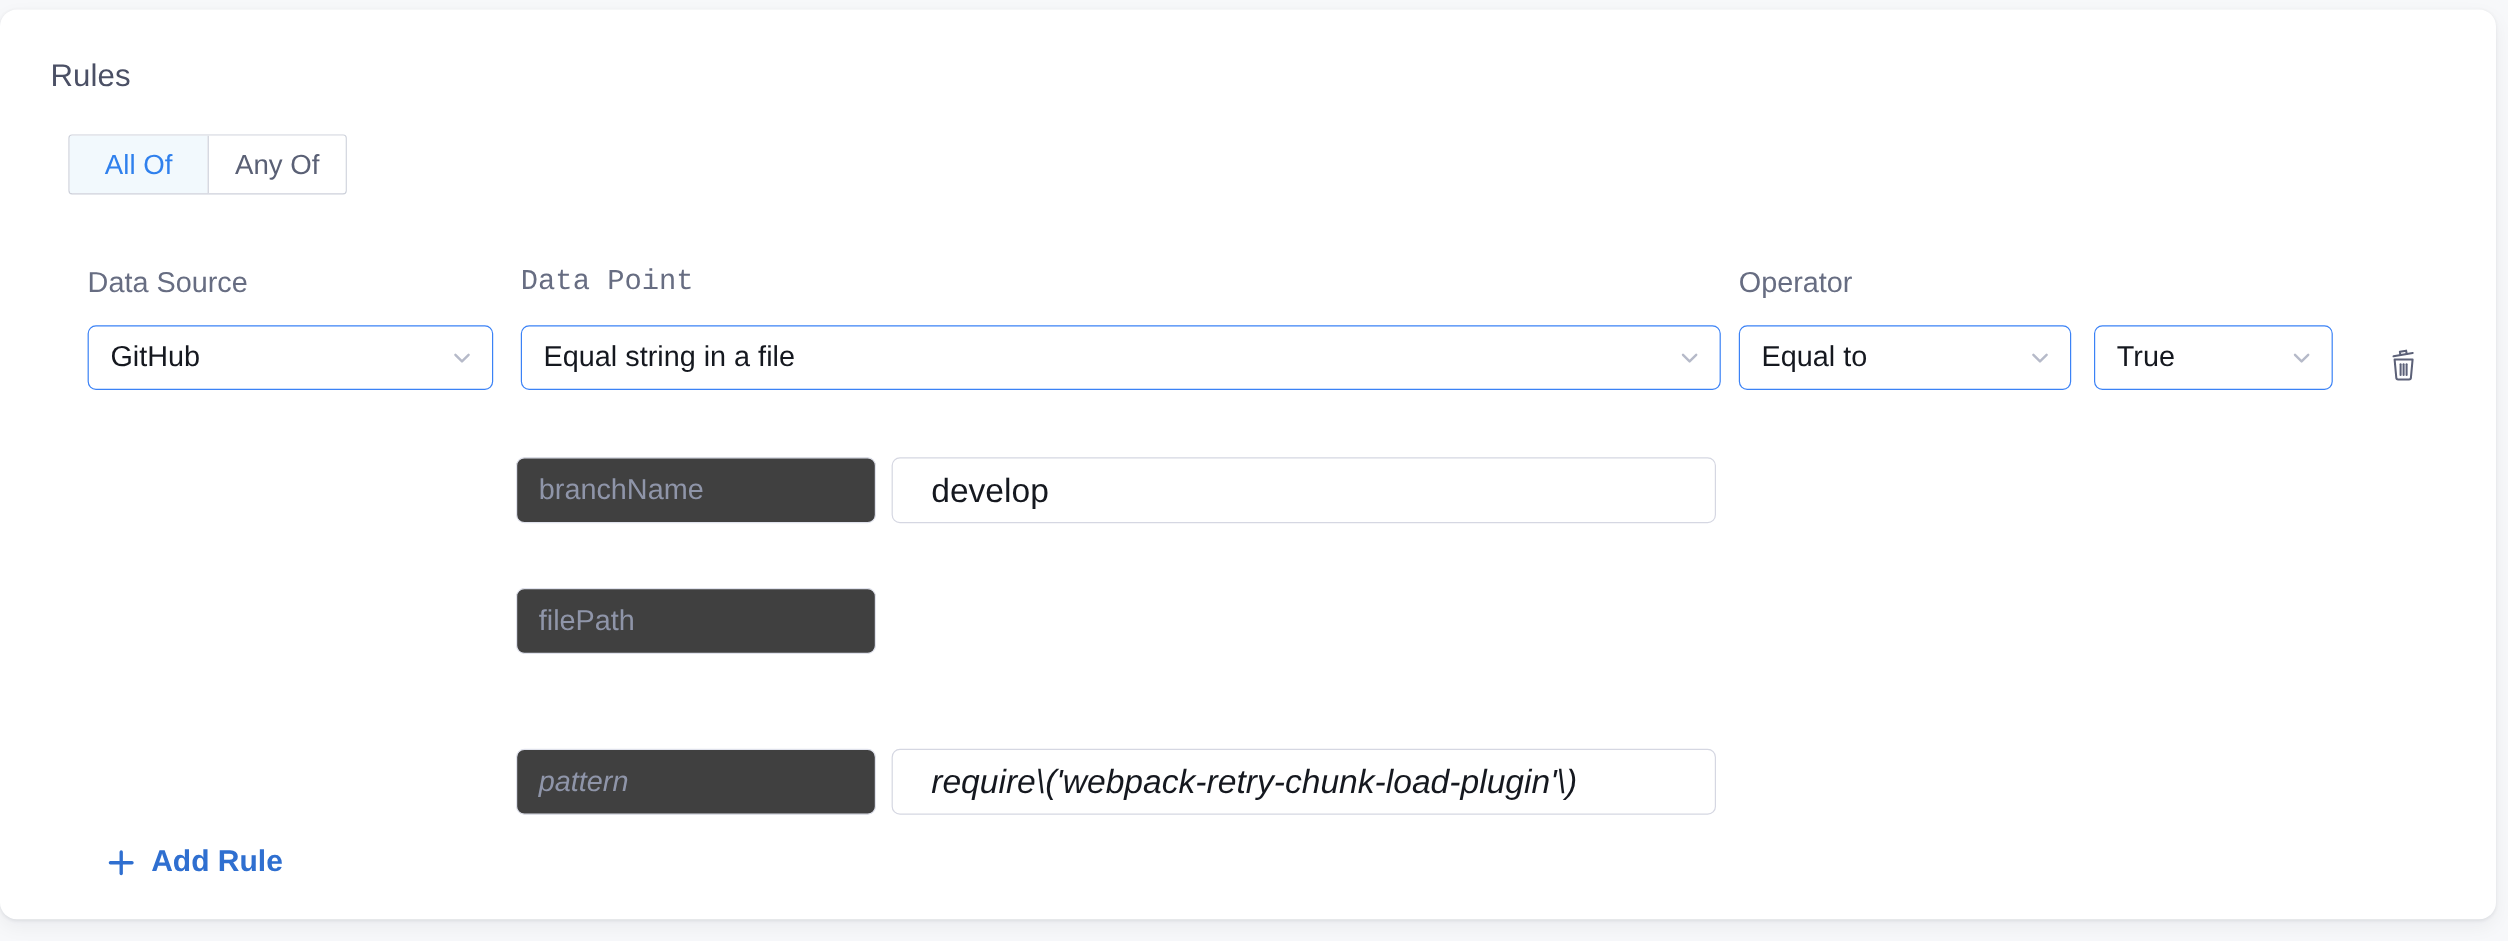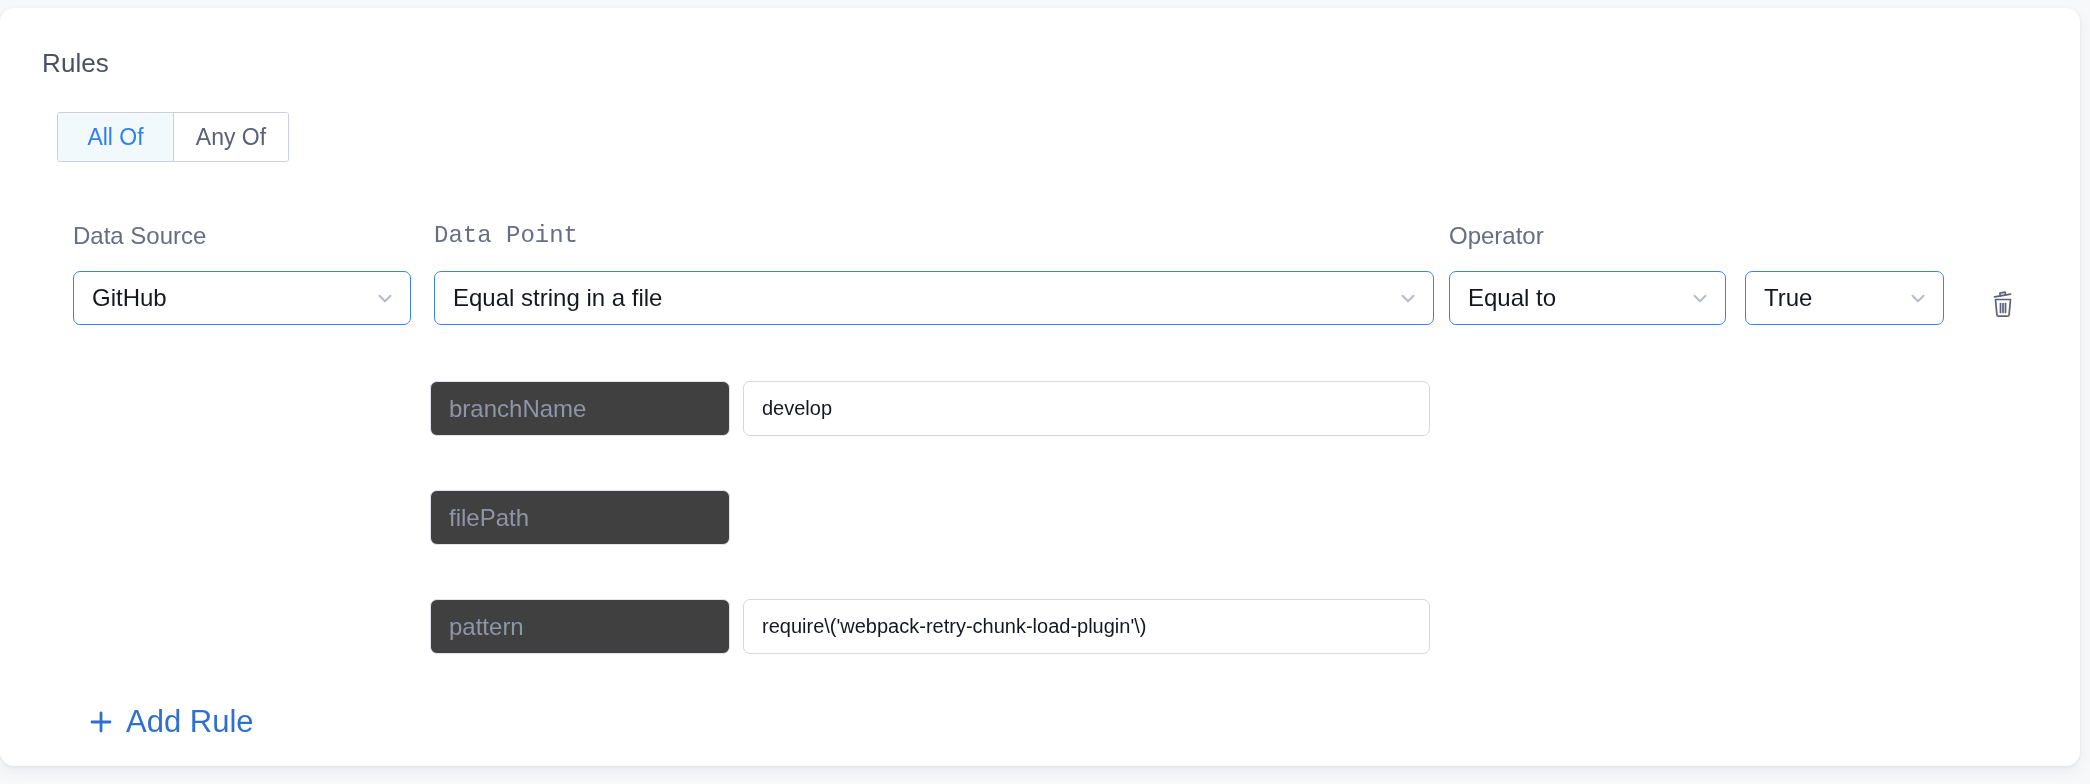--- a/index.html
+++ b/index.html
@@ -134,21 +134,21 @@
   
   .param-row {
     position: absolute;
     left: 430px;
     display: flex;
     align-items: center;
     gap: 13px;
   }
   .param-row.r1 { top: 373px; }
   .param-row.r2 { top: 482px; }
-  .param-row.r3 { top: 591px; }
+  .param-row.r3 { top: 616px; font-style: italic; }
 
   .param-key {
     box-sizing: border-box;
     width: 300px;
     height: 55px;
     background: #404040;
     border: 1px solid #e0e2ec;
     border-radius: 7px;
     display: flex;
     align-items: center;
@@ -158,39 +158,39 @@
   }
   .param-val {
     box-sizing: border-box;
     width: 687px;
     height: 55px;
     background: #ffffff;
     border: 1px solid #d5d7e2;
     border-radius: 7px;
     display: flex;
     align-items: center;
-    padding: 0 18px;
-    font-size: 20px;
+    padding: 0 32px;
+    font-size: 28px;
     color: #15181f;
     cursor: text;
     white-space: nowrap;
     overflow: hidden;
   }
 
   
   .add-rule {
     position: absolute;
     left: 88px;
     top: 696px;
     display: flex;
     align-items: center;
     gap: 12px;
     color: #2f6fd0;
-    font-size: 31px;
-    font-weight: normal;
+    font-size: 25px;
+    font-weight: bold;
     cursor: pointer;
     background: none;
     border: none;
     padding: 0;
     font-family: "Liberation Sans", sans-serif;
   }
   .plus-icon {
     display: inline-flex;
     align-items: center;
     justify-content: center;

